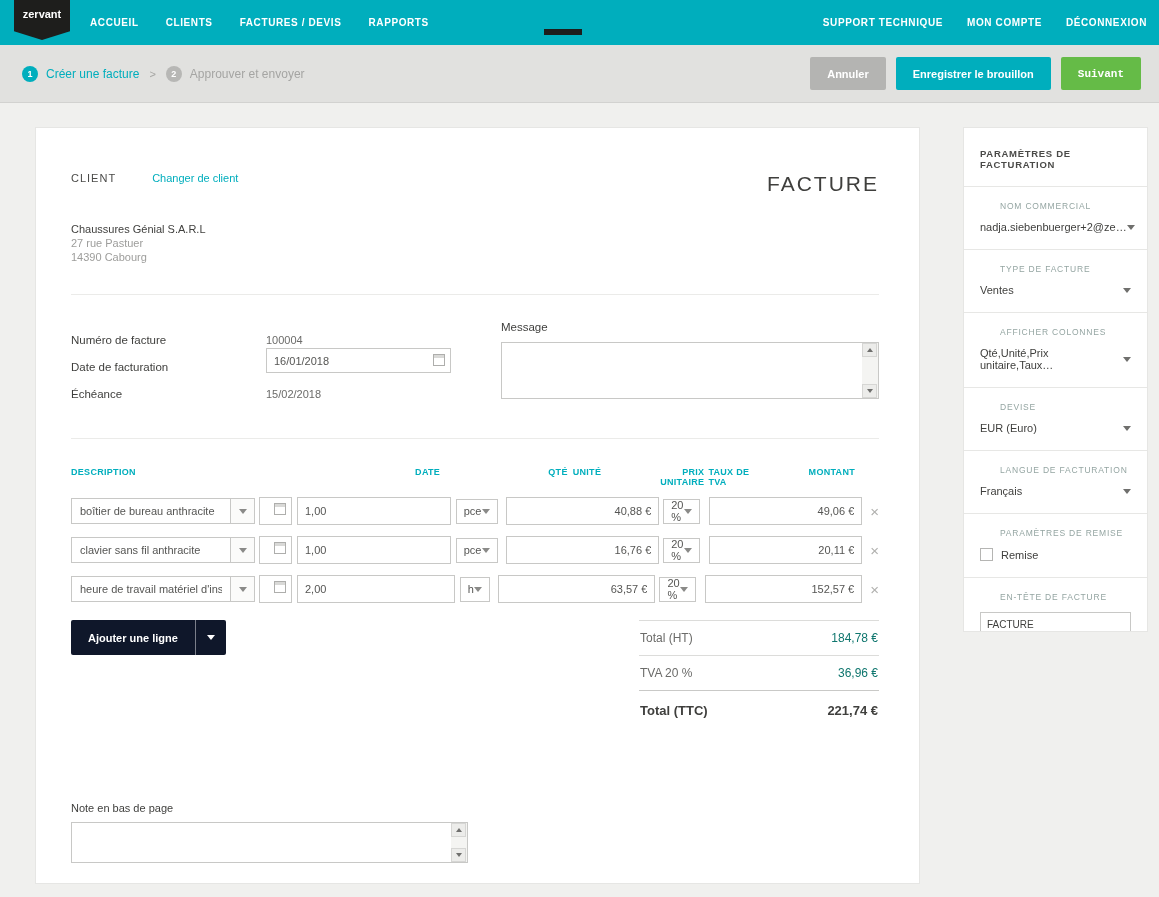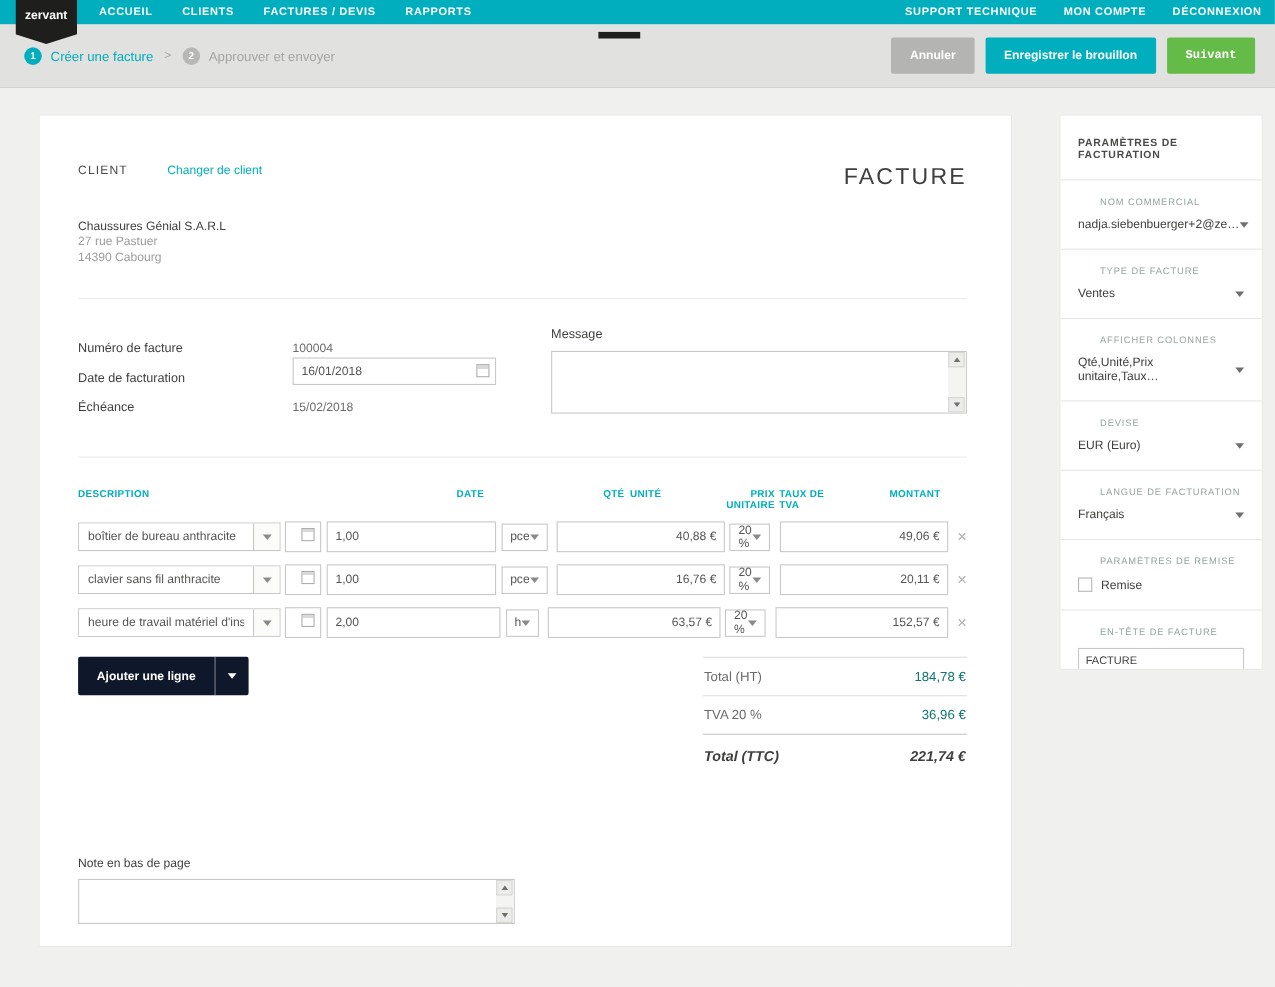--- a/index.html
+++ b/index.html
@@ -1,20 +1,20 @@
 <!DOCTYPE html>
 <html><head>
 <meta charset="utf-8">
 <style>
   * { box-sizing: border-box; margin: 0; padding: 0; }
   html,body { width:1159px; height:897px; overflow:hidden; background:#f0f0ee;
     font-family:"Liberation Sans", sans-serif; color:#3f3f3d; }
 
   
-  .topbar { position:relative; height:22px; background:#00aebd; display:flex;
+  .topbar { position:relative; height:45px; background:#00aebd; display:flex;
     align-items:center; z-index:5; }
   .logo { position:absolute; left:14px; top:0; width:56px; height:40px; background:#1e1e1c;
     color:#fff; font-size:11px; font-weight:bold; display:flex; justify-content:center;
     padding-top:8px; clip-path:polygon(0 0,100% 0,100% 78%,50% 100%,0 78%); }
   .nav-left { display:flex; gap:27px; margin-left:90px; }
   .nav-right { display:flex; gap:24px; margin-left:auto; margin-right:12px; }
   .nav-item { color:#fff; font-size:10px; font-weight:bold; letter-spacing:.6px; cursor:pointer; }
 
   .dark-tab { position:absolute; left:544px; top:29px; width:38px; height:6px;
     background:#1d1d1b; z-index:6; }
@@ -115,21 +115,21 @@
   .add-line { display:flex; height:35px; background:#0f172a; border-radius:2px; overflow:hidden; cursor:pointer; }
   .add-line-main { display:flex; align-items:center; padding:0 17px; color:#fff;
     font-size:11px; font-weight:bold; }
   .add-line-caret { width:31px; border-left:1px solid rgba(255,255,255,.45); display:flex;
     align-items:center; justify-content:center; }
   .add-line-caret .caret { border-top-color:#fff; }
   .totals { margin-left:auto; width:240px; }
   .tot-row { display:flex; justify-content:space-between; border-top:1px solid #dcdcda;
     padding:10px 1px; font-size:12px; color:#6b6b69; }
   .tot-row .tot-val { color:#0f766e; }
-  .tot-grand { border-top:1px solid #c9c9c7; font-size:13px; font-weight:bold; color:#3f3f3d; padding:12px 1px;font-style:italic; }
+  .tot-grand { border-top:1px solid #c9c9c7; font-size:13px; font-weight:bold; color:#3f3f3d; padding:12px 1px; }
   .tot-grand .tot-val { color:#3f3f3d; }
 
   
   .footnote { margin-top:72px; }
   .footnote-label { font-size:11px; color:#3f3f3d; margin-bottom:8px; }
   .fn-wrap { width:397px; }
   .fn-box { position:relative; height:41px; border:1px solid #c8c8c6; background:#fff; }
 
   
   .side-title { padding:20px 16px 16px 16px; font-size:9.5px; font-weight:bold;

